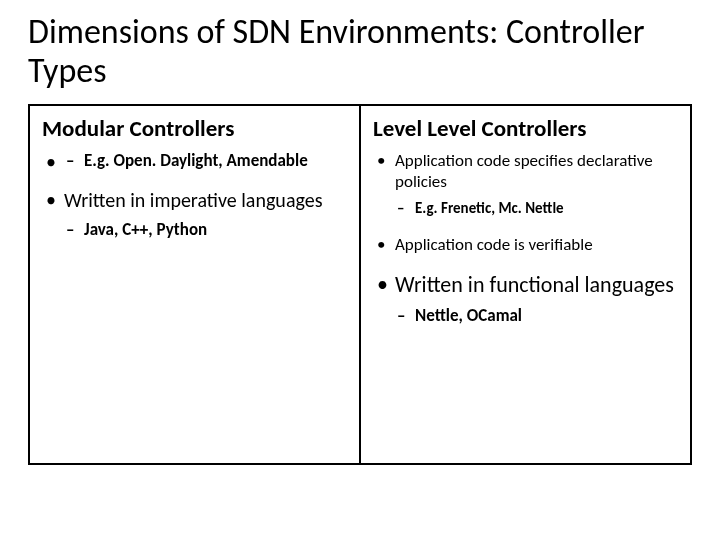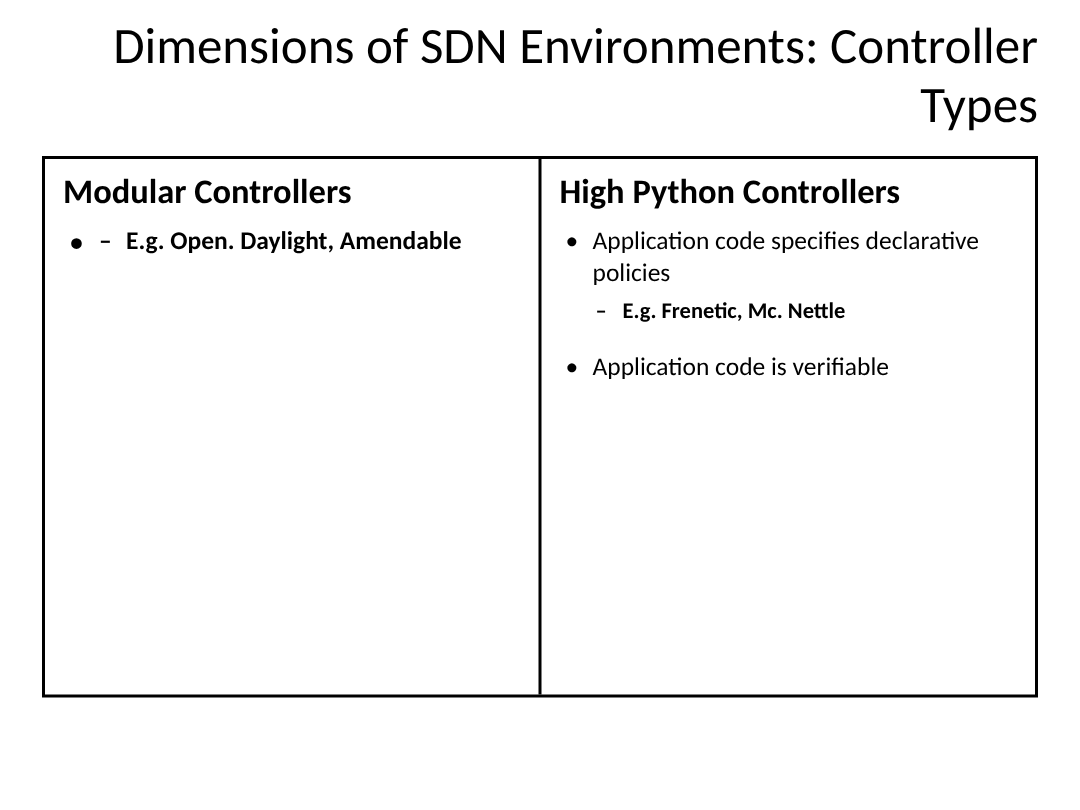--- a/index.html
+++ b/index.html
@@ -5,21 +5,21 @@
   * { box-sizing: border-box; margin: 0; padding: 0; }
   html, body { width: 720px; height: 540px; }
   body {
     font-family: Calibri, "Segoe UI", Arial, sans-serif;
     background: #fff;
     color: #000;
     padding: 12px 28px 20px 28px;
   }
   .title {
     font-size: 34px;
-    text-align: right;
+    text-align: left;
     line-height: 1.15;
     margin-bottom: 14px;
     font-weight: 400;
   }
   .cols {
     display: flex;
     gap: 0;
     border: 2px solid #000;
     height: 361px;
   }
@@ -81,31 +81,43 @@
 <div class="cols">
 
   <div class="col">
     <div class="col-heading">Modular Controllers</div>
     <ul class="level1">
       <li>
         <ul class="level2">
           <li>E.g. Open. Daylight, Amendable</li>
         </ul>
       </li>
+      <li>
+        <span>Written in imperative languages</span>
+        <ul class="level2">
+          <li>Java, C++, Python</li>
+        </ul>
+      </li>
     </ul>
   </div>
 
   <div class="col">
-    <div class="col-heading">High Python Controllers</div>
+    <div class="col-heading">Level Level Controllers</div>
     <ul class="level1 small">
       <li>
         <span>Application code specifies declarative policies</span>
         <ul class="level2 small">
           <li>E.g. Frenetic, Mc. Nettle</li>
         </ul>
       </li>
       <li>
         <span>Application code is verifiable</span>
       </li>
+      <li class="big">
+        <span>Written in functional languages</span>
+        <ul class="level2">
+          <li>Nettle, OCamal</li>
+        </ul>
+      </li>
     </ul>
   </div>
 
 </div>
 
 </body></html>

